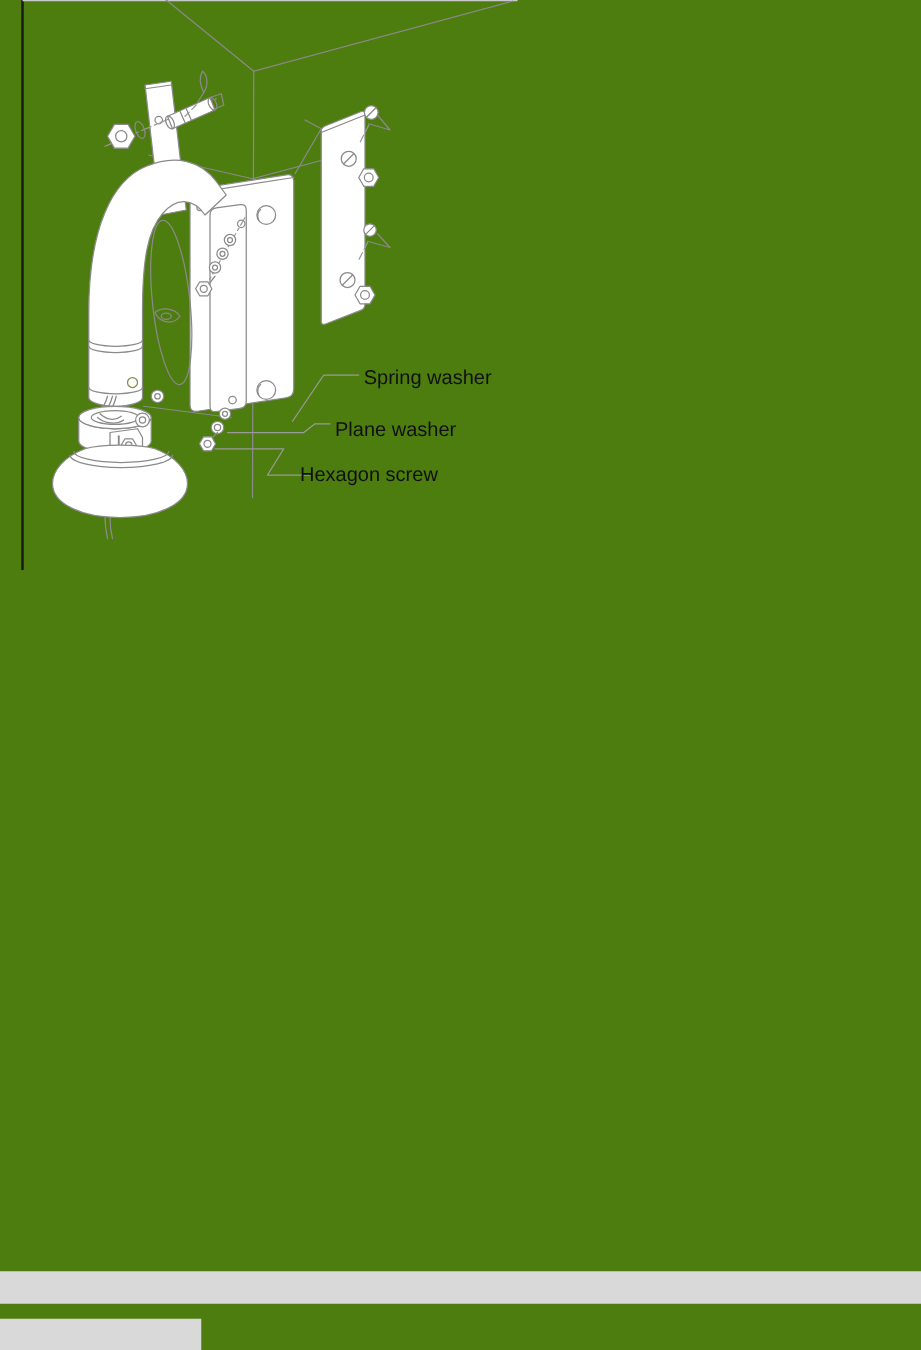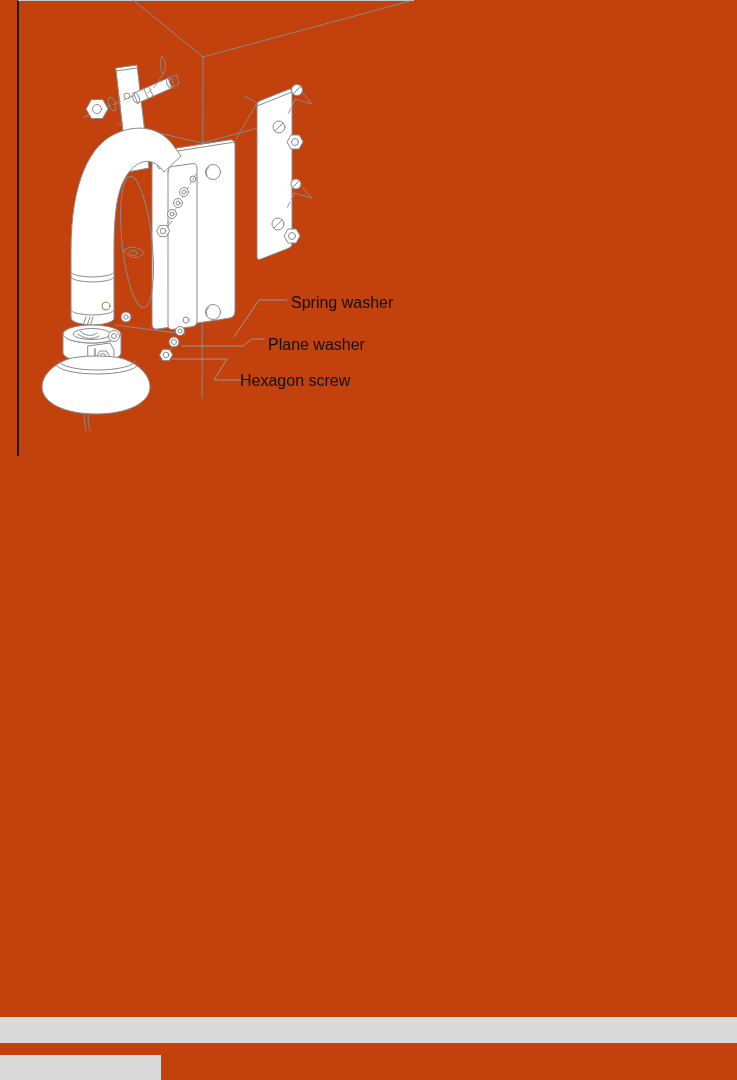--- a/index.html
+++ b/index.html
@@ -1,17 +1,17 @@
 <!DOCTYPE html>
 <html><head>
 <meta charset="utf-8">
 <style>
   html,body{margin:0;padding:0;background:#ffffff;}
   .page{
-    position:relative;width:737px;height:1080px;background:#c2410c;overflow:hidden;
+    position:relative;width:737px;height:1080px;background:#4d7c0f;overflow:hidden;
     font-family:"Liberation Sans", sans-serif;
   }
   .margin-rule{position:absolute;left:17px;top:0;width:2px;height:456px;background:#1a1a1a;}
   .top-hairline{position:absolute;left:18px;top:0;width:396px;height:1px;background:#c9c9c9;}
   .diagram{position:absolute;left:0;top:0;width:737px;height:470px;margin:0;}
   .diagram svg{position:absolute;left:0;top:0;}
   .callout{
     position:absolute;font-size:16px;line-height:17px;color:#111111;
     white-space:nowrap;letter-spacing:0;
   }

